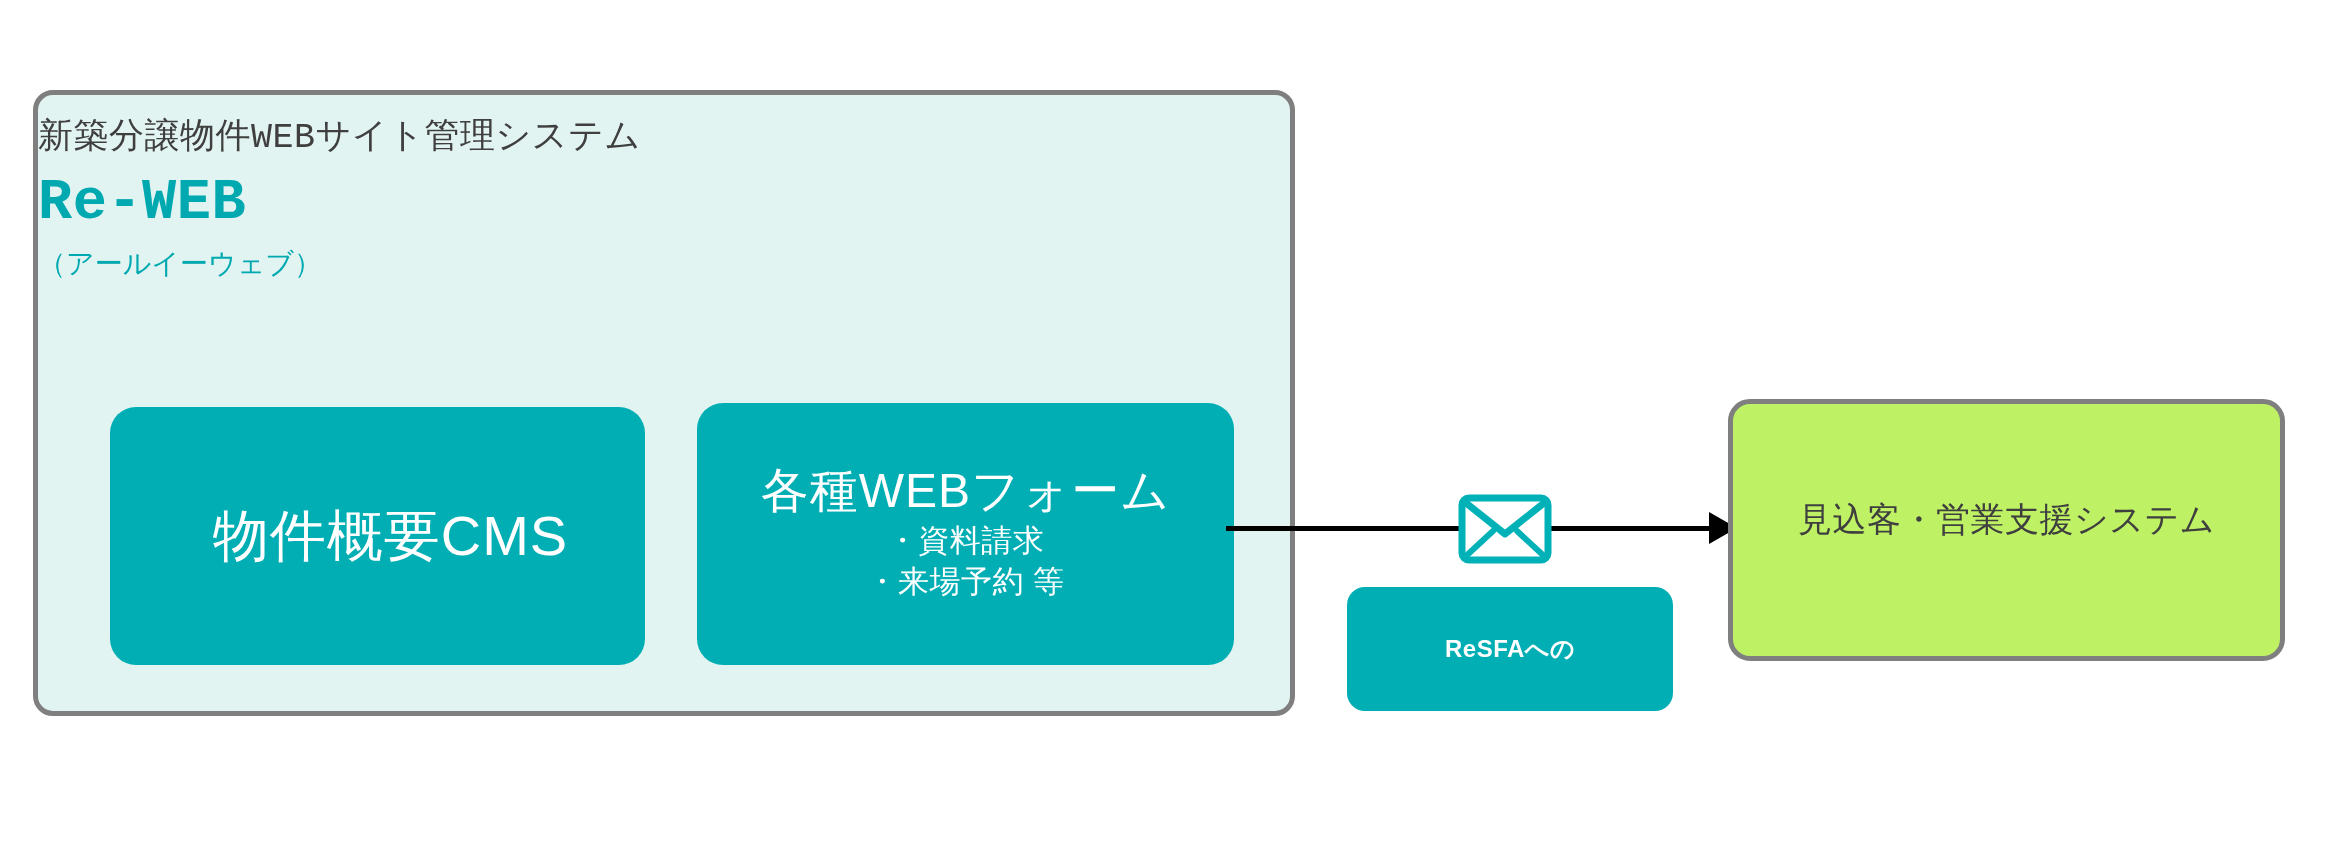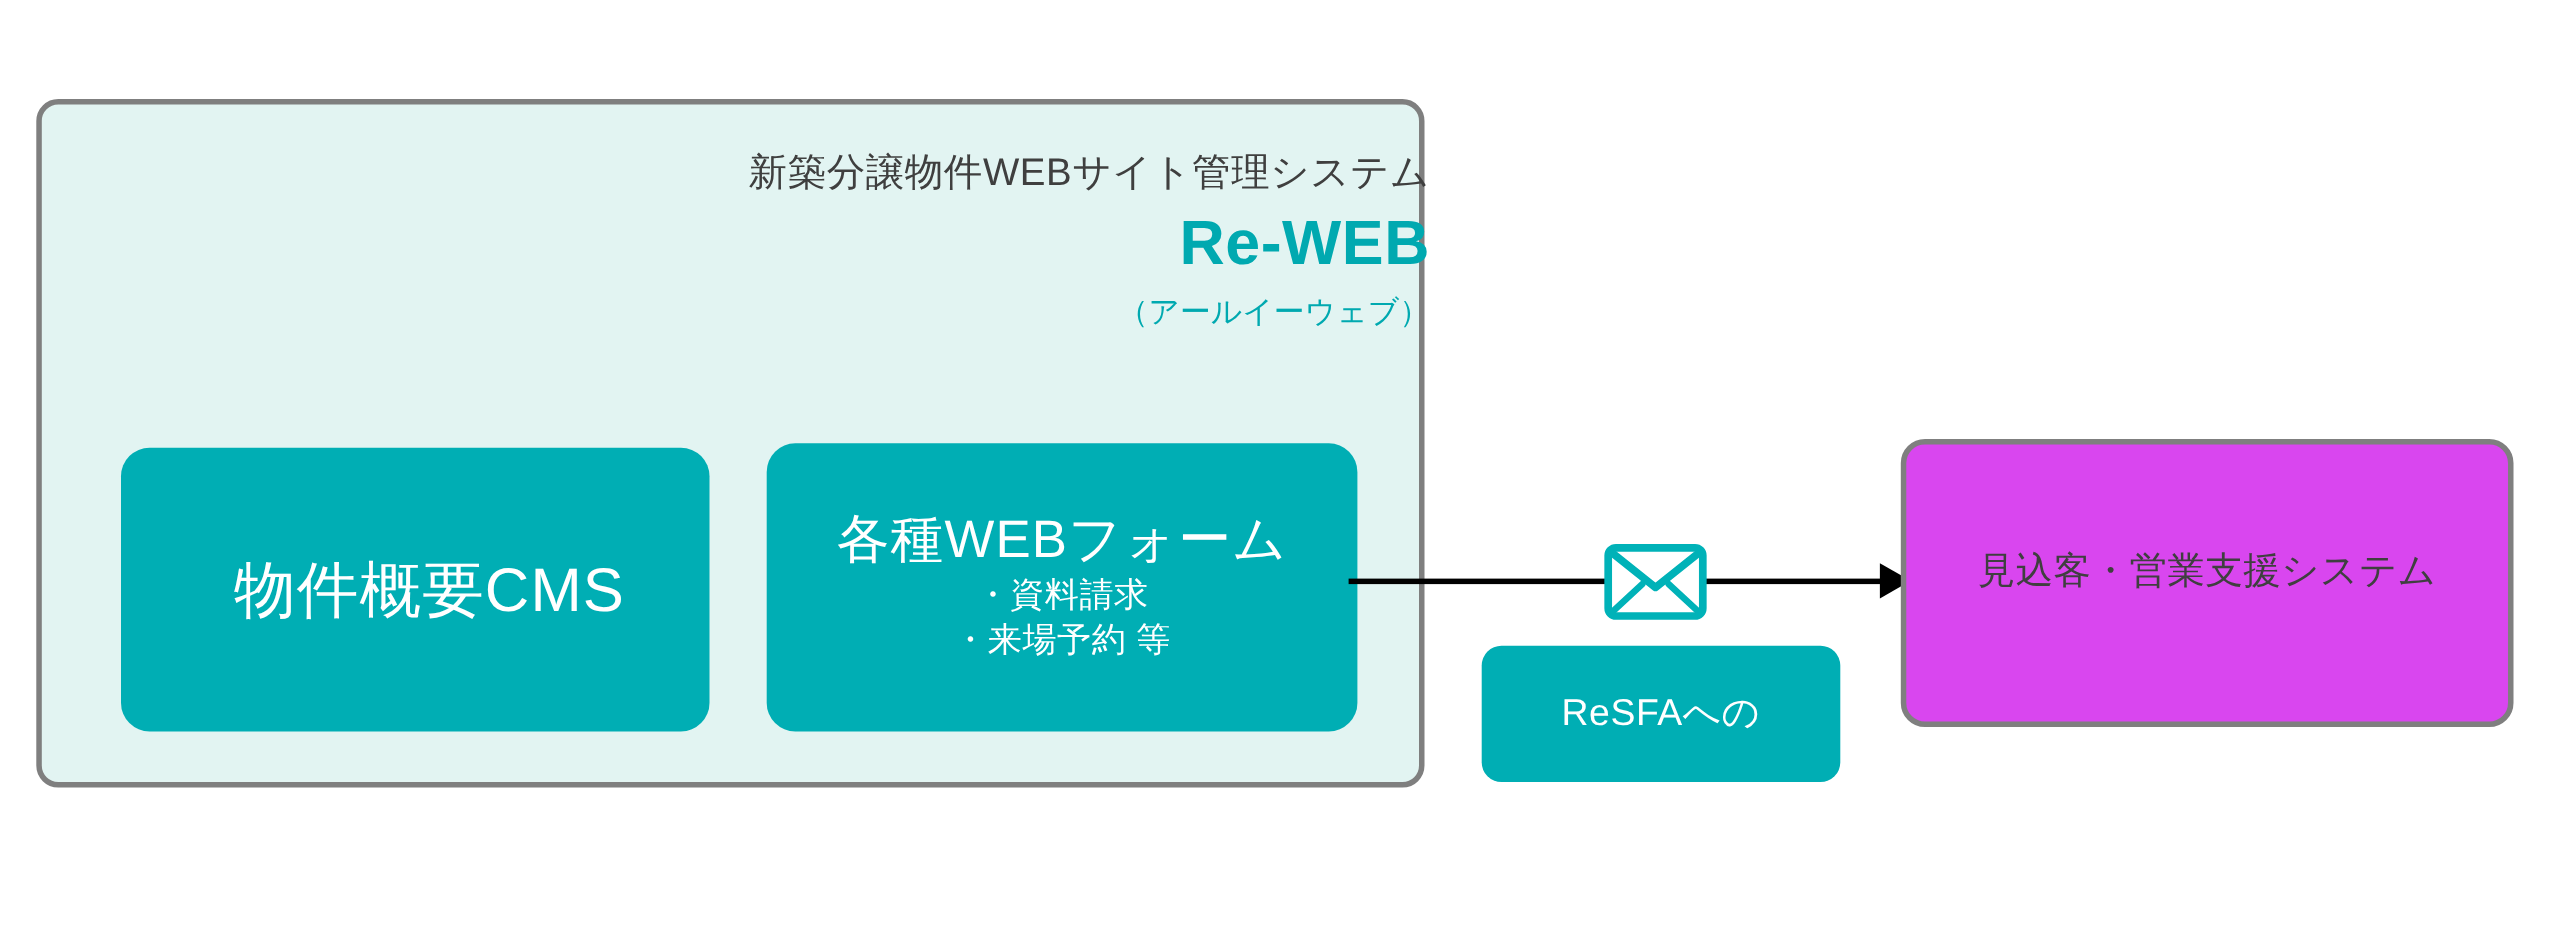--- a/index.html
+++ b/index.html
@@ -33,23 +33,24 @@
     height: 626px;
     box-sizing: border-box;
     background: #e2f4f2;
     border: 5px solid #7f7f7f;
     border-radius: 20px;
   }
 
   .reweb-header {
     position: absolute;
     left: 0;
-    top: 18px;
+    top: 0;
     width: 1262px;
-    text-align: right;
+    text-align: left;
+    font-family: Liberation Mono, monospace;
   }
 
   .reweb-subtitle-top {
     margin-top: 22px;
     font-size: 35px;
     line-height: 1.25;
     color: #3f3f3f;
     letter-spacing: 0.5px;
     font-weight: 400;
   }
@@ -158,34 +159,35 @@
     width: 326px;
     height: 124px;
     background: #00aeb4;
     border-radius: 18px;
     color: #ffffff;
     display: flex;
     flex-direction: row;
     align-items: center;
     justify-content: center;
     text-align: center;
-    font-size: 34px;
+    font-size: 24px;
     line-height: 1.22;
     letter-spacing: 0.5px;
+    font-weight: bold;
   }
 
   
   .resfa-box {
     position: absolute;
     left: 1728px;
     top: 399px;
     width: 557px;
     height: 262px;
     box-sizing: border-box;
-    background: #d946ef;
+    background: #bef264;
     border: 5px solid #7f7f7f;
     border-radius: 22px;
     display: flex;
     flex-direction: column;
     align-items: center;
     justify-content: center;
     text-align: center;
   }
 
   .resfa-subtitle {

